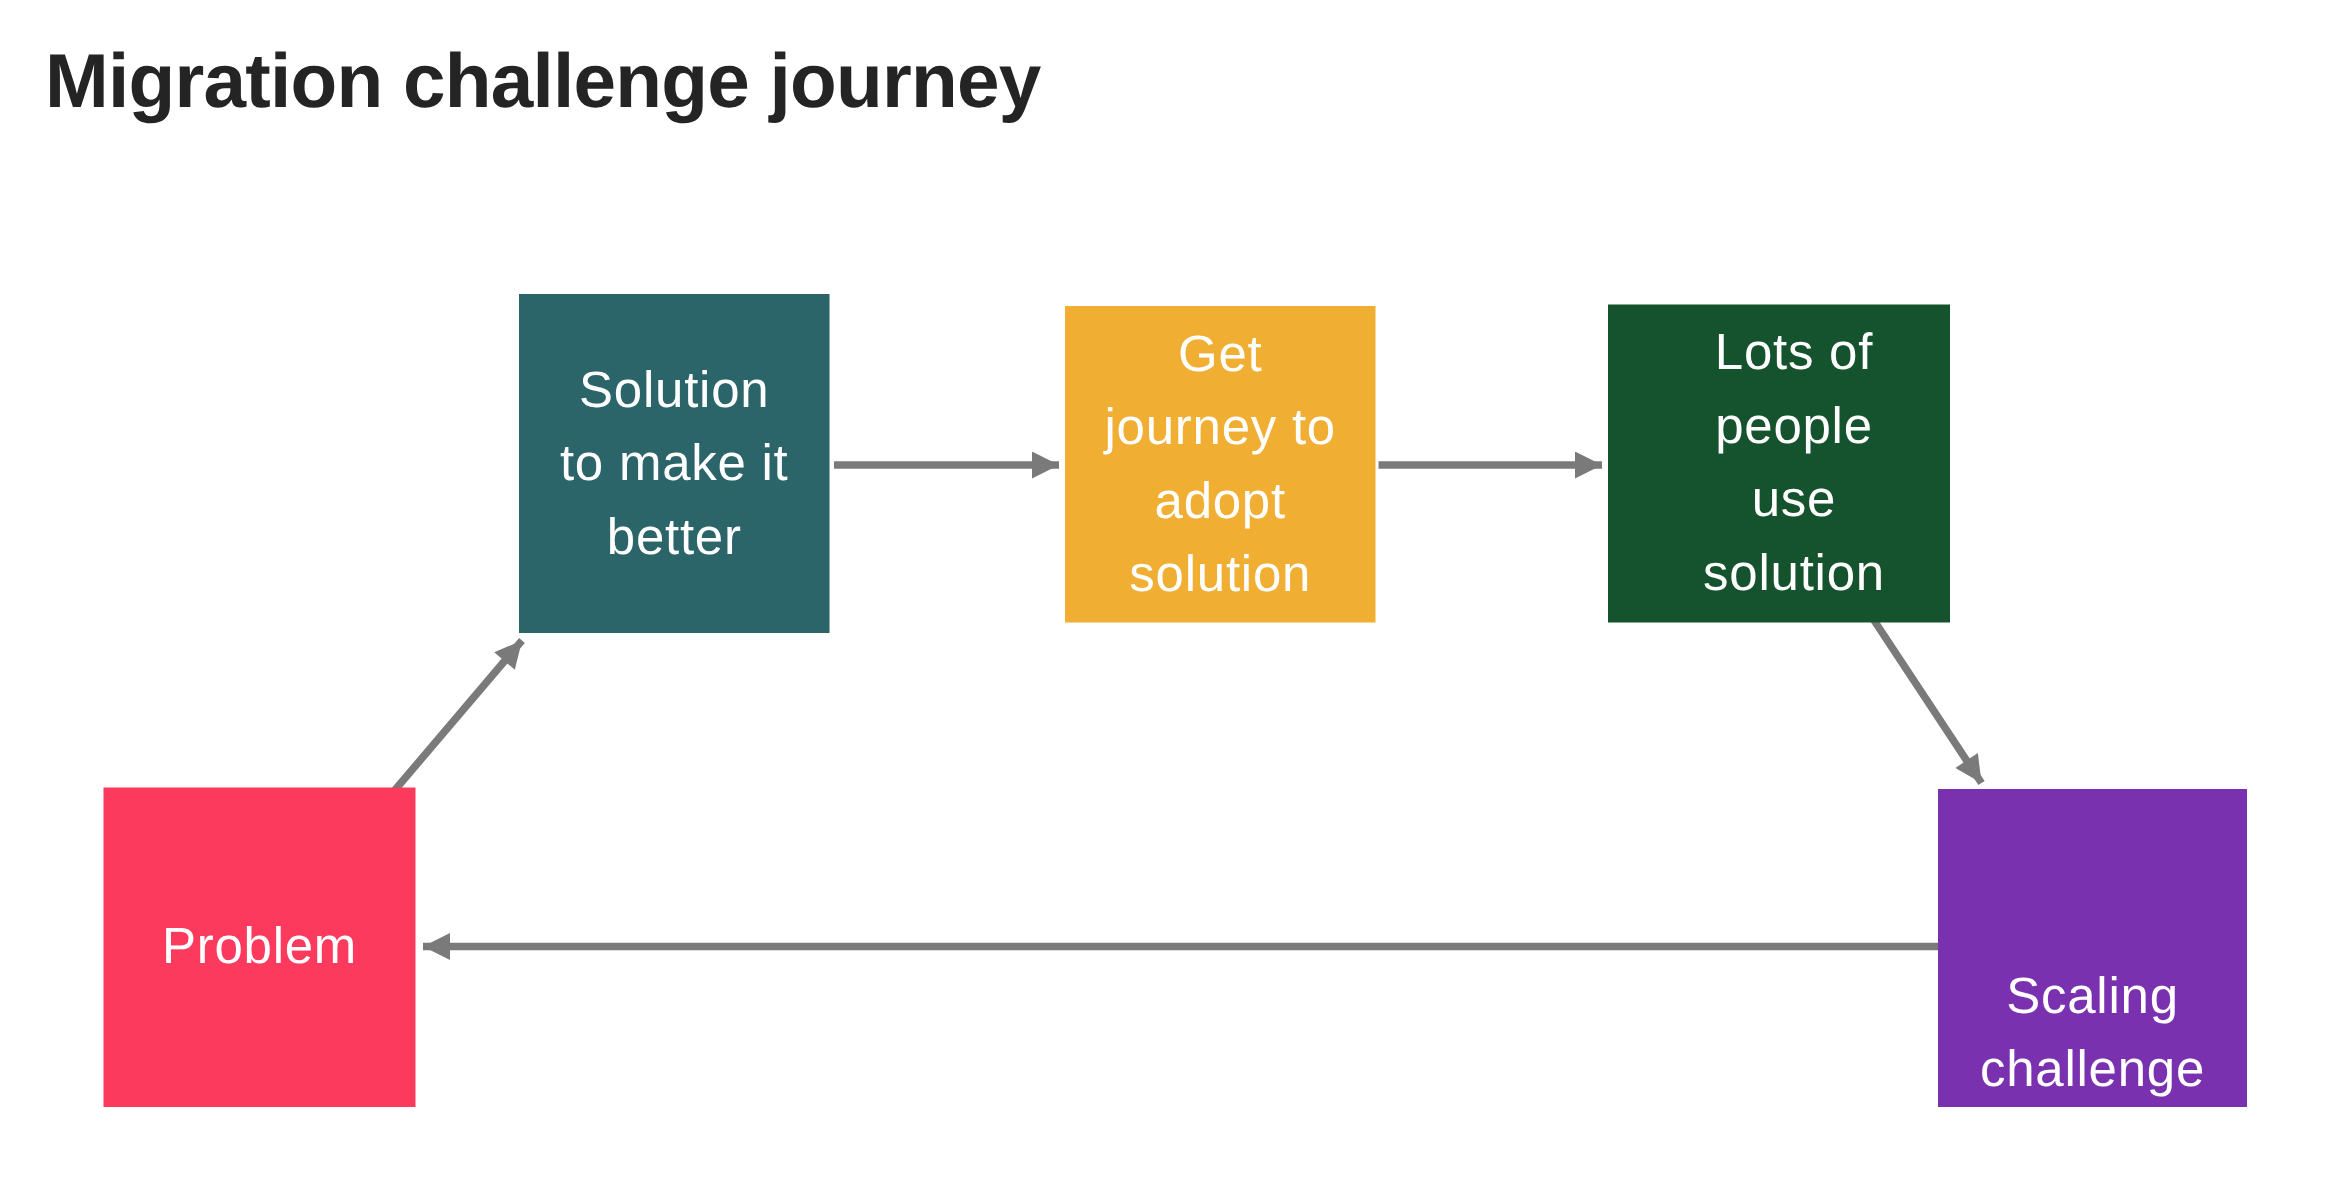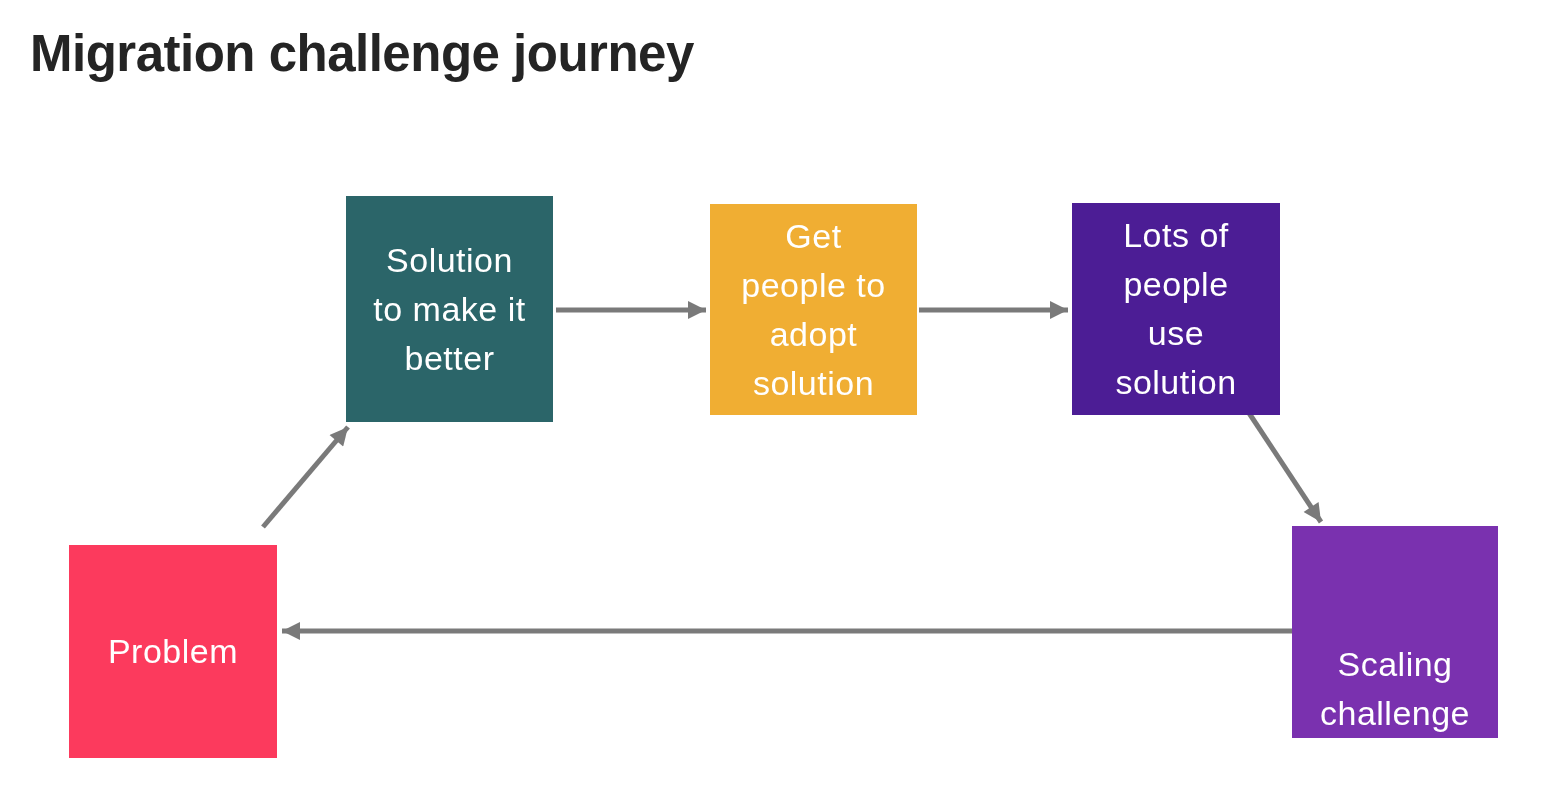--- a/index.html
+++ b/index.html
@@ -42,21 +42,21 @@
   }
   .node-label {
     color: #ffffff;
     font-size: 34px;
     font-weight: 300;
     line-height: 49px;
     letter-spacing: 0.5px;
     white-space: pre-line;
     font-family: "Liberation Sans", sans-serif;
   }
-  .node-problem  { left: 69px;   top: 545px; width: 208px; height: 213px; }
+  .node-problem  { left: 69px;   top: 525px; width: 208px; height: 213px; }
   .node-solution { left: 346px;  top: 196px; width: 207px; height: 226px; }
   .node-adopt    { left: 710px;  top: 204px; width: 207px; height: 211px; }
   .node-use      { left: 1072px; top: 203px; width: 208px; height: 212px; }
   .node-scaling  { left: 1292px; top: 526px; width: 206px; height: 212px; }
 </style>
 </head>
 <body>
 
 <div class="canvas">
 
@@ -80,26 +80,26 @@
   </div>
 
   <div class="node node-solution" style="background: rgb(43, 101, 105);">
     <span class="node-label">Solution
 to make it
 better</span>
   </div>
 
   <div class="node node-adopt" style="background: rgb(240, 174, 51);">
     <span class="node-label">Get
-people to
+journey to
 adopt
 solution</span>
   </div>
 
-  <div class="node node-use" style="background: #4c1d95;">
+  <div class="node node-use" style="background: #14532d; padding-left: 20px;">
     <span class="node-label">Lots of
 people
 use
 solution</span>
   </div>
 
   <div class="node node-scaling" style="background: rgb(122, 49, 175); align-items: flex-end;">
     <span class="node-label">Scaling
 challenge</span>
   </div>

